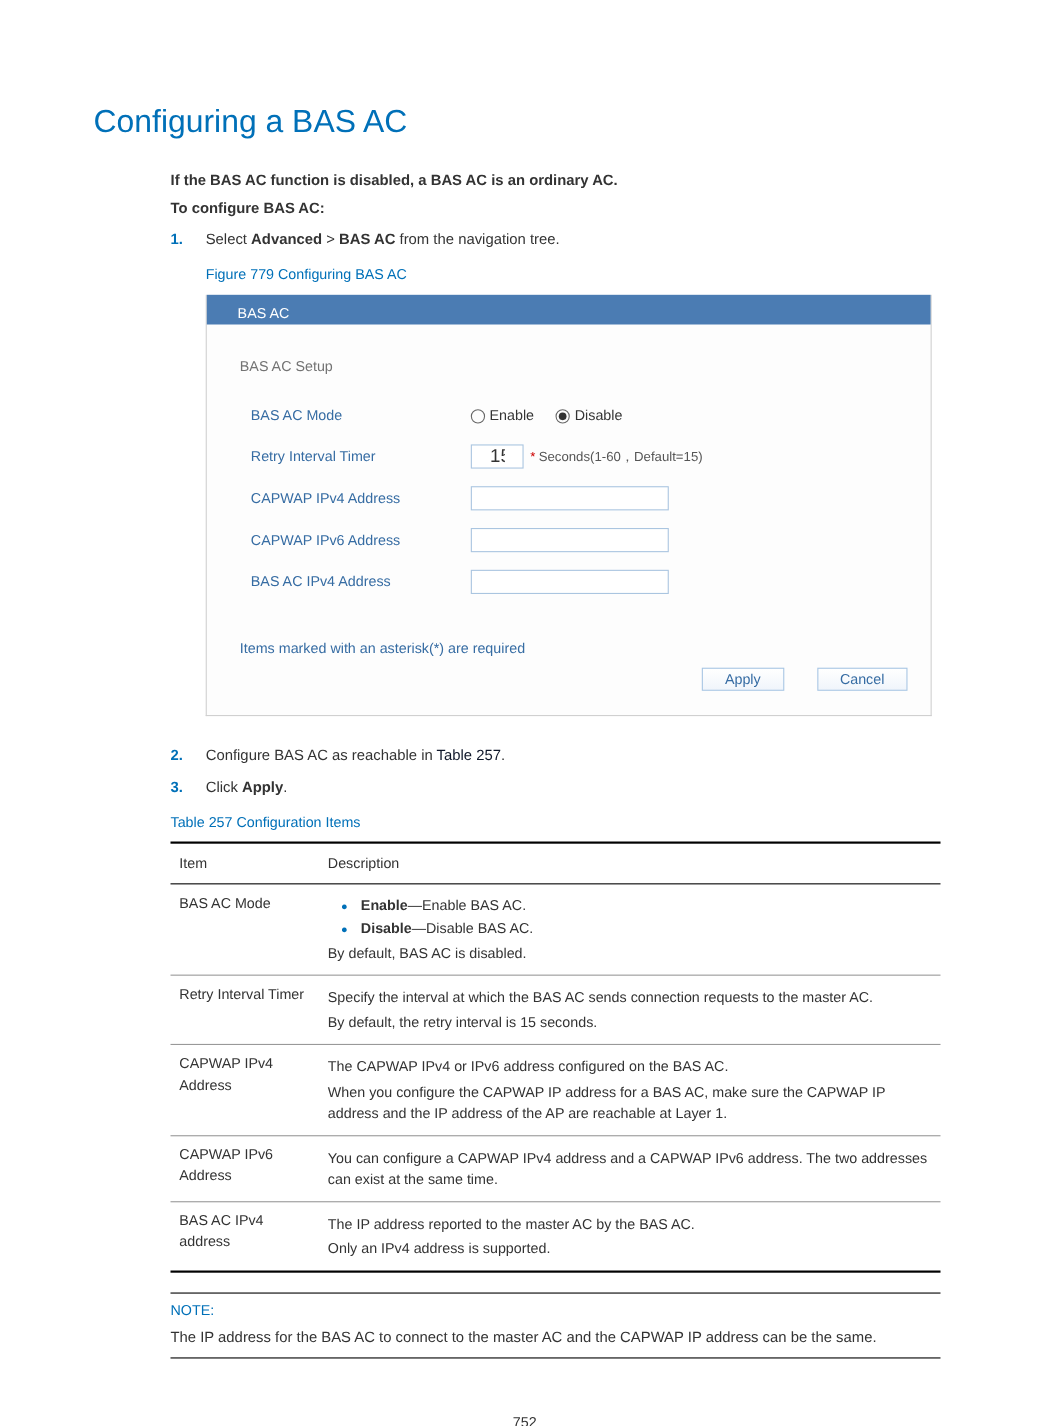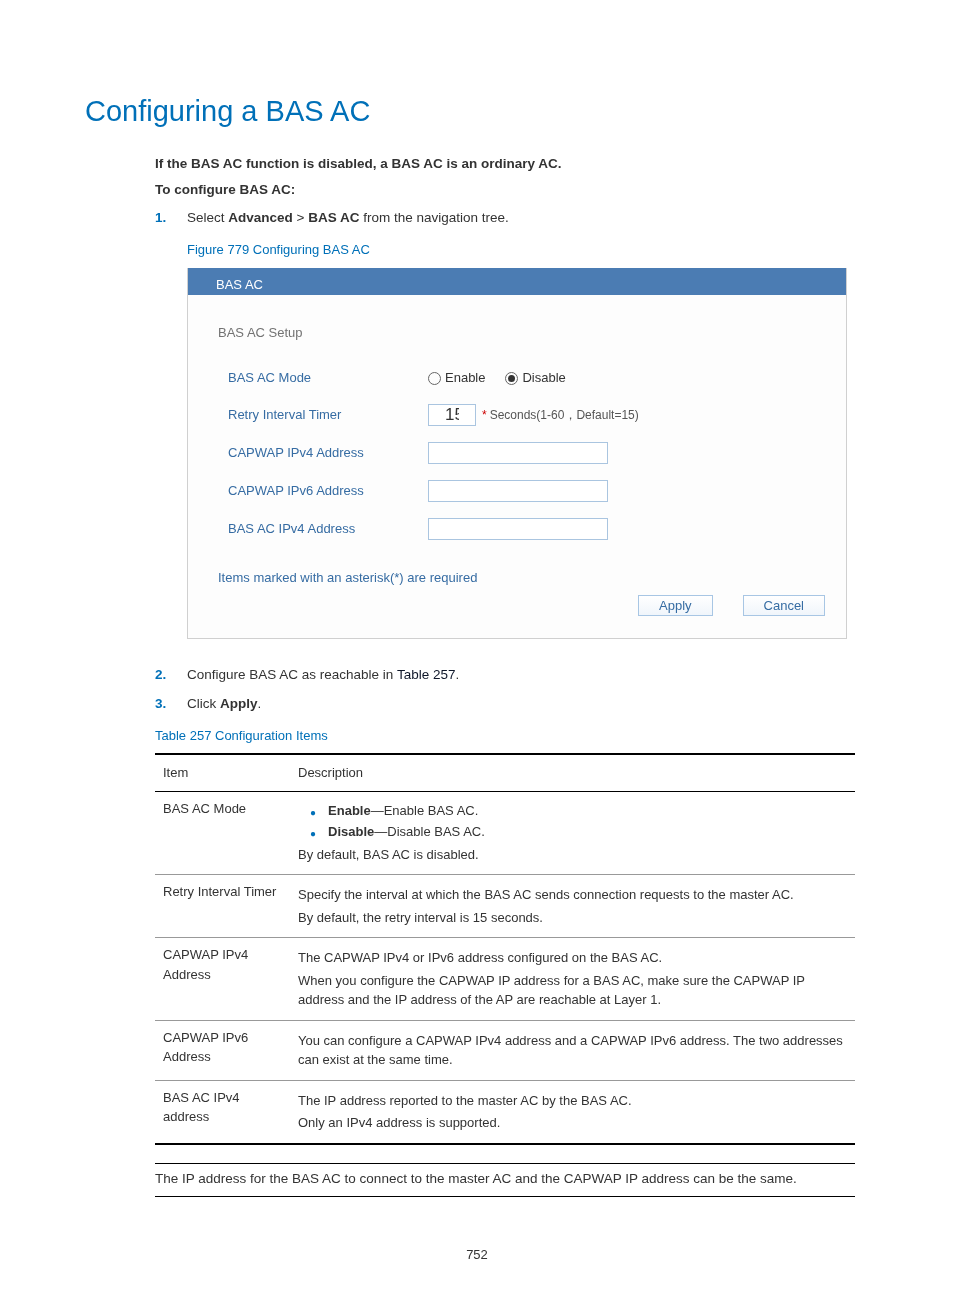--- a/index.html
+++ b/index.html
@@ -139,21 +139,21 @@
       font-size: 12px;
       margin-left: 6px;
     }
     .hint-text .star {
       color: #c00;
       margin-right: 3px;
     }
     .required-note {
       color: #366ca3;
       font-size: 13px;
-      margin-top: 20px;
+      margin-top: 32px;
       padding-left: 0;
     }
     .button-row {
       display: flex;
       justify-content: flex-start;
       padding: 8px 0 12px 420px;
       gap: 30px;
     }
     .btn {
       border: 1px solid #a8c6e4;
@@ -357,16 +357,17 @@
       <td>BAS AC IPv4 address</td>
       <td>
         <p>The IP address reported to the master AC by the BAS AC.</p>
         <p>Only an IPv4 address is supported.</p>
       </td>
     </tr>
   </tbody>
 </table>
 
 <div class="note-block">
+  <div class="note-label">NOTE:</div>
   <div class="note-text">The IP address for the BAS AC to connect to the master AC and the CAPWAP IP address can be the same.</div>
 </div>
 
 <div class="page-num">752</div>
 
 </body></html>

